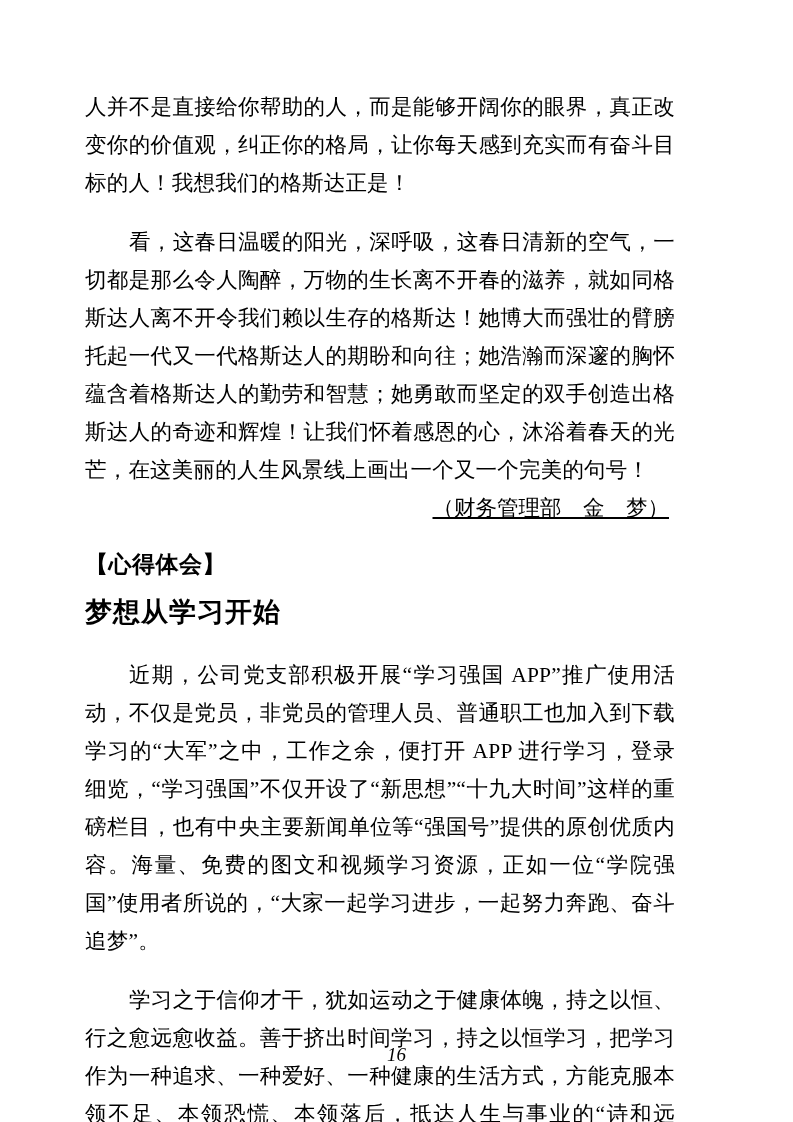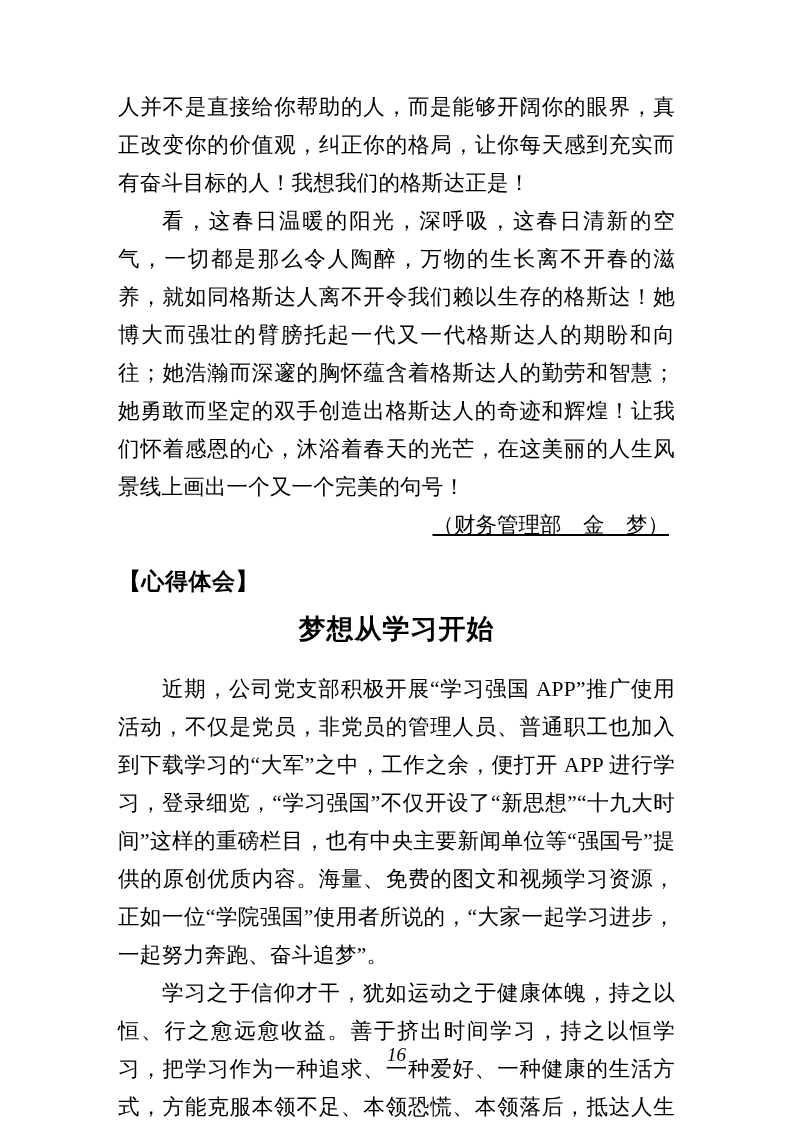--- a/index.html
+++ b/index.html
@@ -14,53 +14,54 @@
     color: #000000;
     position: relative;
     overflow: hidden;
   }
   .page {
     position: absolute;
     left: 0; top: 0;
     width: 793px;
     height: 1122px;
     box-sizing: border-box;
-    padding: 88px 118px 60px 118px;
+    padding: 88px 118px 60px 85px;
   }
   .body-text {
     font-size: 21.5px;
     line-height: 38px;
     text-align: justify;
     text-justify: inter-ideograph;
     letter-spacing: 0.2px;
     margin: 0;
   }
   .indent2 {
     text-indent: 44px;
+    margin-top: 21px;
   }
   .sig-line {
     font-size: 21.5px;
     line-height: 38px;
     text-align: right;
     padding-right: 6px;
     margin: 0;
     text-decoration: underline;
   }
   .section-tag {
     font-size: 23px;
     line-height: 40px;
     font-weight: bold;
     margin: 18px 0 0 0;
     letter-spacing: 0.5px;
   }
   .article-title {
     font-size: 27px;
     line-height: 46px;
     font-weight: bold;
-    text-align: center;
+    text-align: left;
     margin: 4px 0 18px 0;
     font-family: Liberation Sans, sans-serif;
     letter-spacing: 1px;
   }
   .page-number {
     position: absolute;
     left: 0;
     right: 0;
     bottom: 56px;
     text-align: center;

